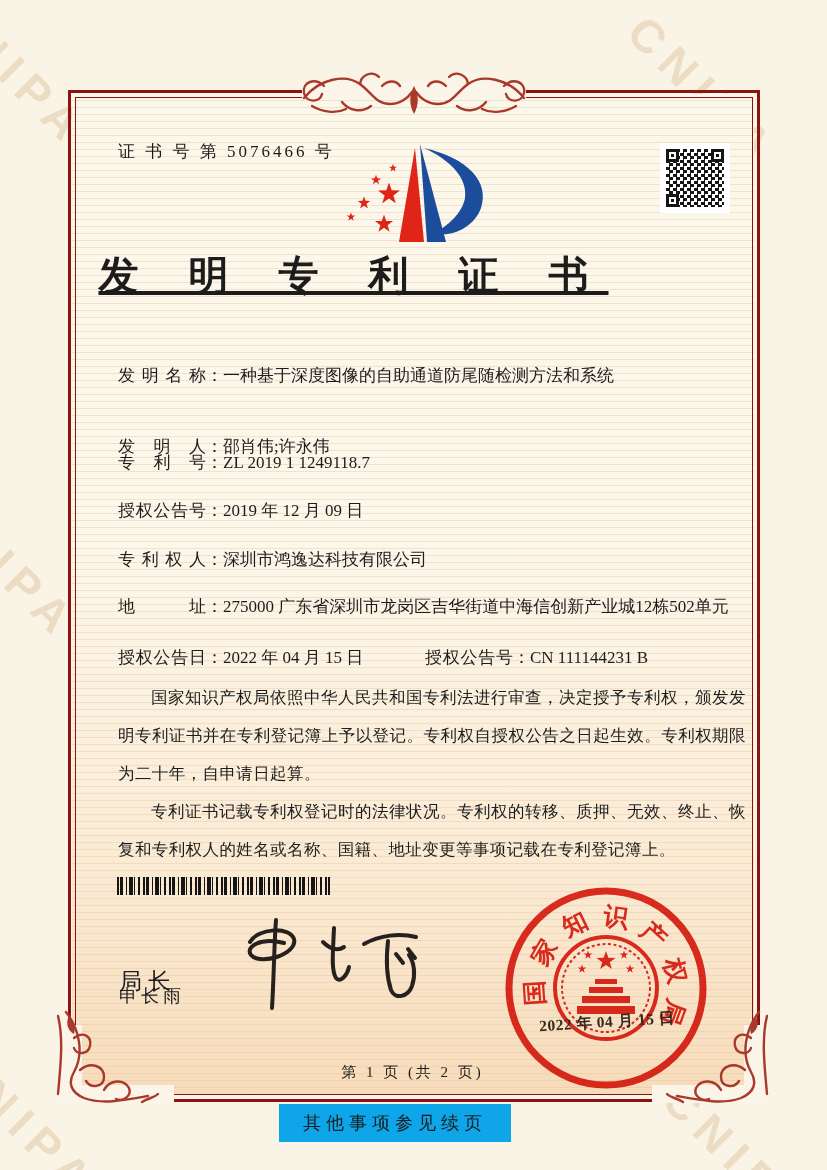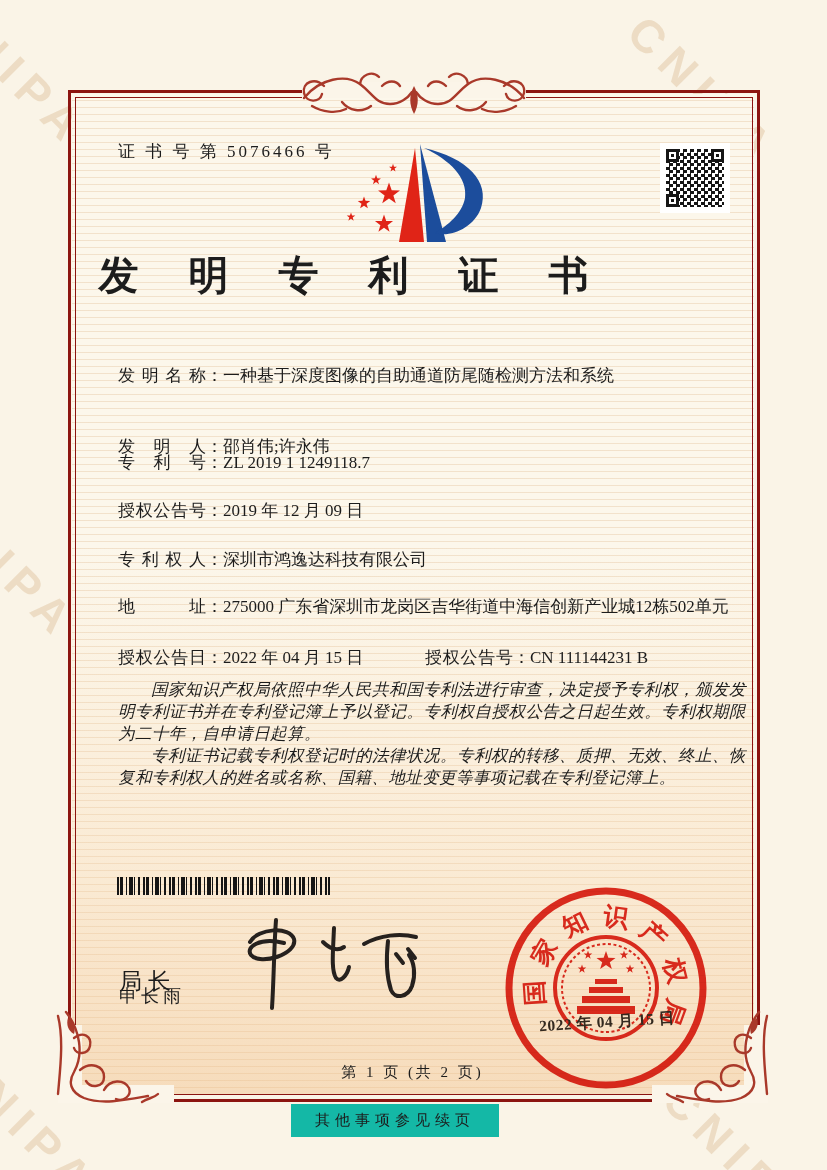--- a/index.html
+++ b/index.html
@@ -38,31 +38,31 @@
   .qr{
     position:absolute; left:6px; top:6px; width:58px; height:58px;
     background: repeating-conic-gradient(#161616 0% 25%, transparent 0% 50%);
     background-size:7px 7px;
   }
   .finder{ position:absolute; width:13px; height:13px; border:3px solid #161616; background:#fff; box-sizing:border-box;}
   .finder::after{ content:""; position:absolute; left:2px; top:2px; width:3px; height:3px; background:#161616; }
   .f-tl{left:0;top:0} .f-tr{right:0;top:0} .f-bl{left:0;bottom:0}
   .title{
     position:absolute; left:68px; top:248px; width:551px; text-align:center; z-index:4;
-    font-size:40px; font-weight:bold; letter-spacing:20px; padding-left:20px; box-sizing:border-box;
+    font-size:40px; font-weight:bold; letter-spacing:20px; padding-left:20px; box-sizing:border-box;text-decoration:underline;
   }
   
   .f-row{ position:absolute; left:118px; width:640px; font-size:17px; line-height:25px; z-index:4; }
   .f-label{ display:inline-block; width:88px; text-align:justify; text-align-last:justify; vertical-align:top;}
   .f-colon{ display:inline-block; vertical-align:top; }
   .f-value{ display:inline-block; vertical-align:top; max-width:522px; word-break:break-all; }
   .pair2{ position:absolute; left:307px; top:0; }
   
   .body-text{ position:absolute; left:118px; top:679px; width:628px; z-index:4;
-    font-size:16.5px; line-height:22px; text-align:justify; letter-spacing:.4px;font-style:italic;}
+    font-size:16.5px; line-height:38px; text-align:justify; letter-spacing:.4px;}
   .body-text p{ margin:0; text-indent:2em; }
   
   .barcode{
     position:absolute; left:117px; top:877px; width:213px; height:18px; z-index:4;
     background:repeating-linear-gradient(90deg,
       #151515 0 2px, transparent 2px 3px,
       #151515 3px 6px, transparent 6px 9px,
       #151515 9px 10px, transparent 10px 12px,
       #151515 12px 16px, transparent 16px 17px,
       #151515 17px 18px, transparent 18px 21px,
@@ -75,21 +75,21 @@
     mix-blend-mode:multiply; opacity:.95;}
   .seal-date{
     position:absolute; left:513px; top:1012px; width:188px; text-align:center; z-index:7;
     font-weight:bold; font-size:15.5px; color:#33291f; letter-spacing:.5px;
     transform:rotate(-3.5deg);
   }
   .page-num{ position:absolute; left:68px; top:1063px; width:689px; text-align:center;
     font-size:15px; letter-spacing:3px; z-index:4;}
   .footer-note{
     position:absolute; left:395px; top:1104px; transform:translateX(-50%);
-    background:#14b8a6; padding:7px 24px; font-size:15px; letter-spacing:5px; z-index:4;
+    background:#0ea5e9; padding:7px 24px; font-size:18px; letter-spacing:5px; z-index:4;
   }
 </style>
 </head>
 <body>
 
 <div class="page">
 
   <span class="wm" style="left:-35px; top:-15px;">CNIPA</span>
   <span class="wm" style="left:205px; top:138px;">CNIPA</span>
   <span class="wm" style="left:655px; top:5px;">CNIPA</span>

